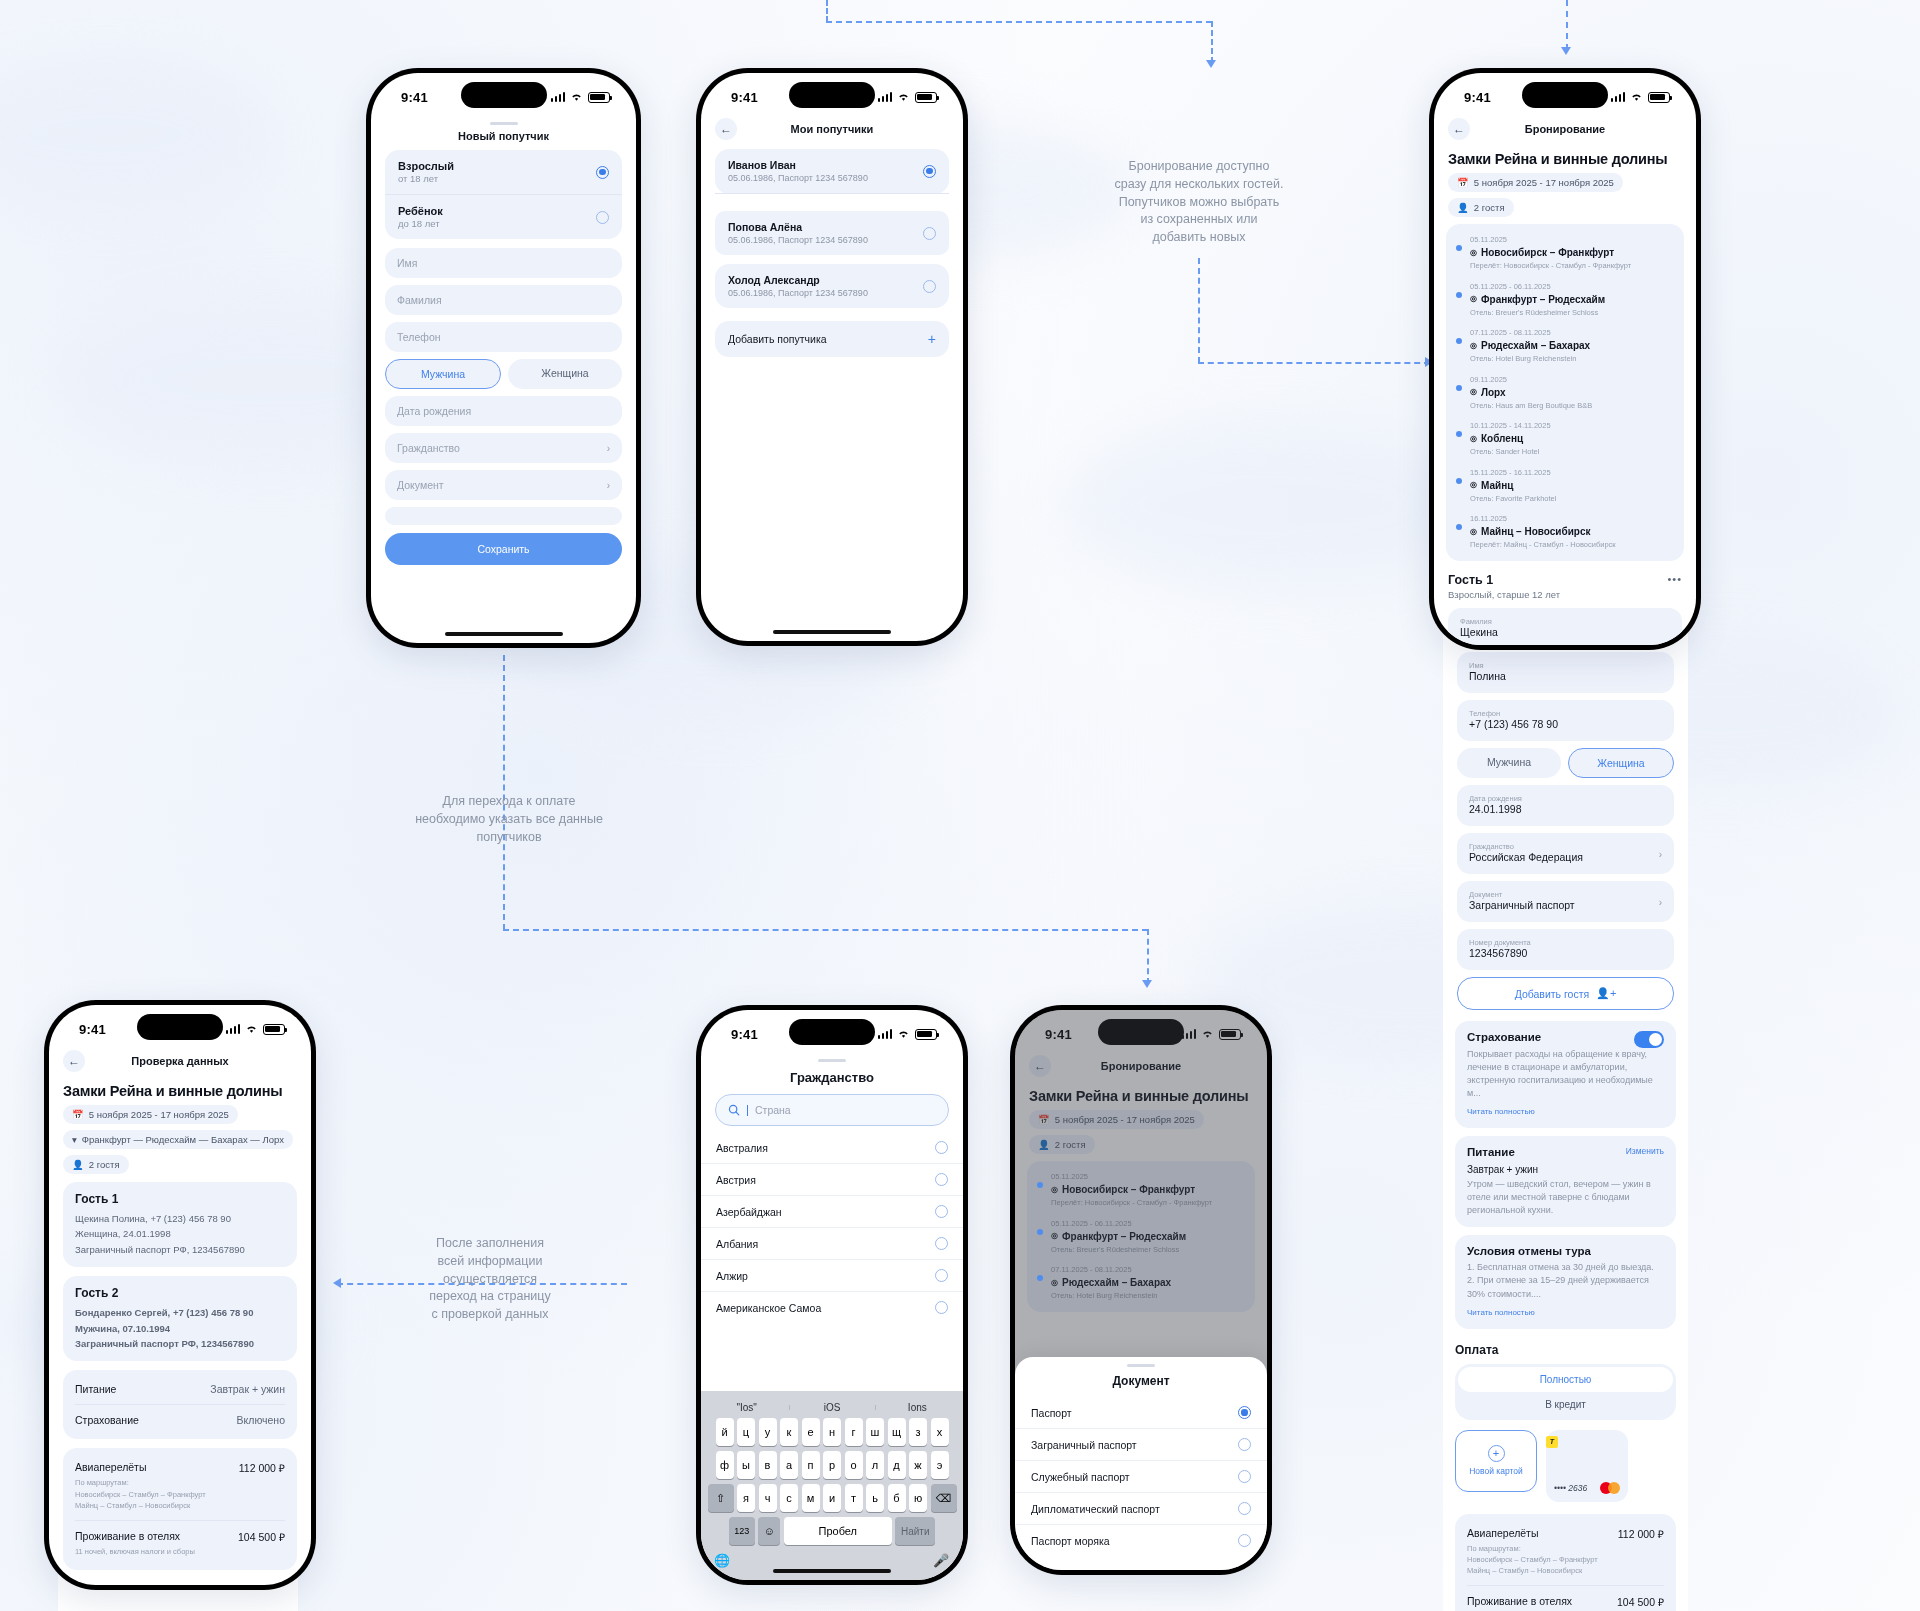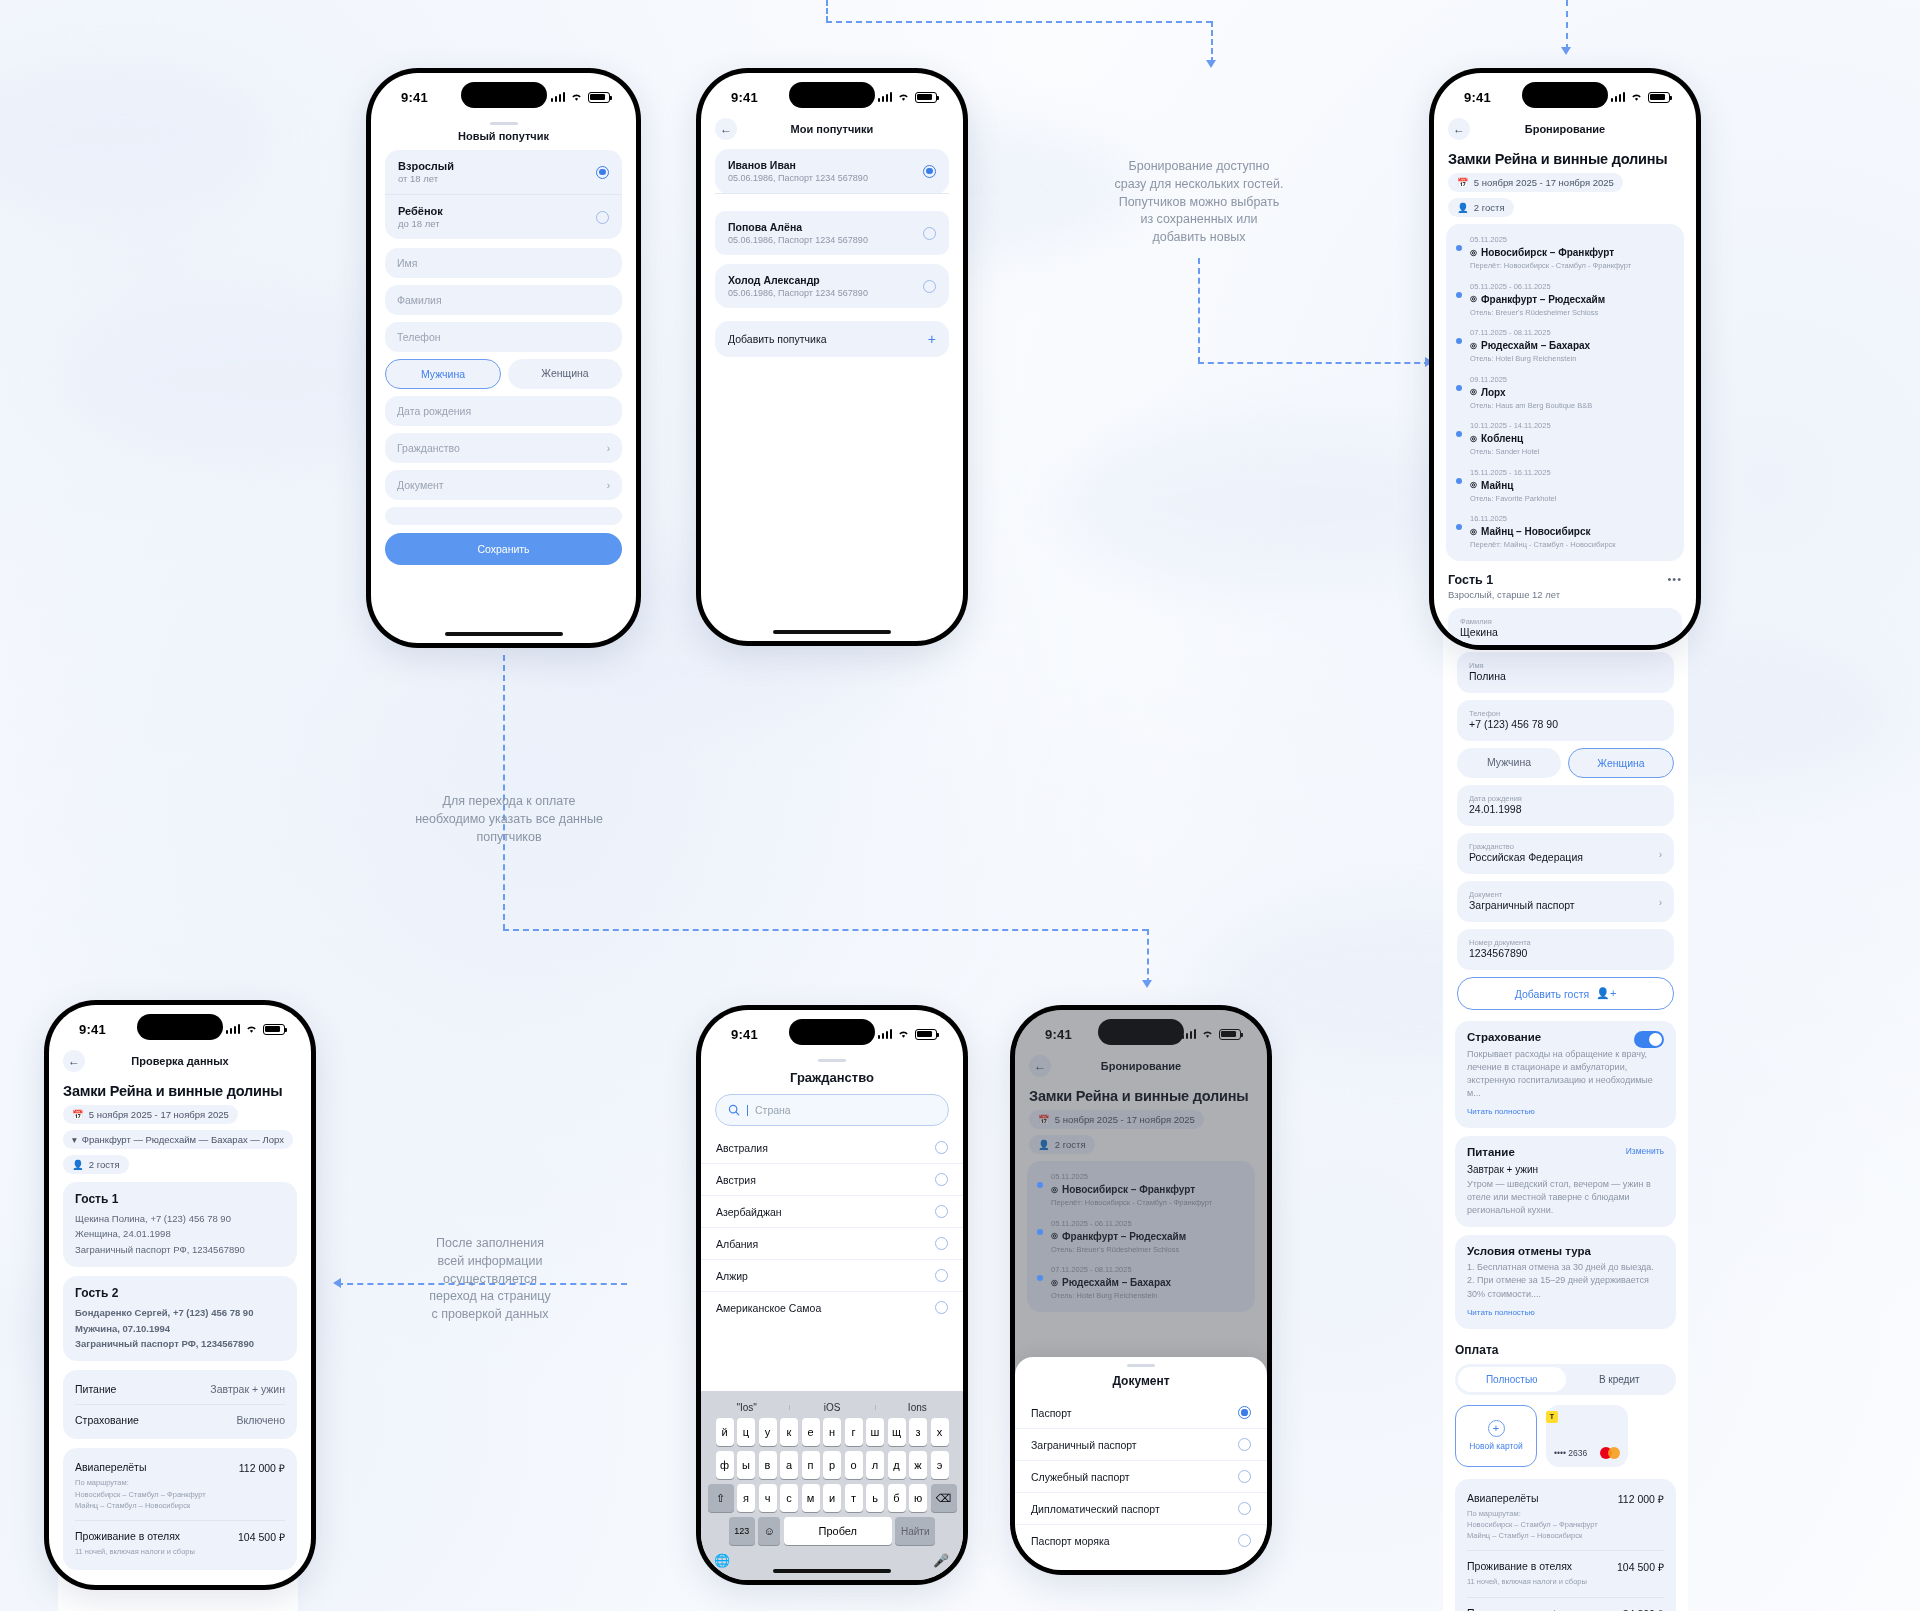--- a/index.html
+++ b/index.html
@@ -412,31 +412,31 @@
 
   <div class="card">
     <h3>Условия отмены тура</h3>
     <p style="margin-top:3px;">1. Бесплатная отмена за 30 дней до выезда.</p>
     <p>2. При отмене за 15–29 дней удерживается 30% стоимости....</p>
     <span class="link">Читать полностью</span>
   </div>
 
   <div style="font-size:12px;font-weight:bold;color:#10151f;padding:6px 12px 7px;">Оплата</div>
 
-  <div style="display:flex;background:#eef2fb;border-radius:16px;margin:0 12px 10px;padding:3px;">
+  <div style="display:flex;background:#eef2fb;border-radius:16px;margin:0 12px 10px;padding:3px;flex-direction:column;">
     <div style="flex:1;text-align:center;padding:7px 0;font-size:10px;color:#4281ea;background:#fff;border-radius:14px;">Полностью</div>
     <div style="flex:1;text-align:center;padding:7px 0;font-size:10px;color:#4a5568;">В кредит</div>
   </div>
 
   <div style="display:flex;gap:9px;margin:0 12px 12px;">
     <div style="width:82px;height:62px;border:1.4px solid #6d9cf0;border-radius:13px;display:flex;flex-direction:column;align-items:center;justify-content:center;gap:4px;">
       <span style="width:17px;height:17px;border:1.3px solid #6d9cf0;border-radius:50%;display:flex;align-items:center;justify-content:center;color:#4281ea;font-size:11px;line-height:1;">+</span>
       <span style="font-size:8.5px;color:#4281ea;">Новой картой</span>
     </div>
-    <div style="width:82px;height:62px;background:#eef2fb;border-radius:13px;padding:0;position:relative;">
+    <div style="width:82px;height:72px;background:#eef2fb;border-radius:13px;padding:0;position:relative;font-style:italic;">
       <span style="display:inline-block;width:12px;height:12px;background:#ffdd2d;border-radius:2px;color:#222;font-size:7px;text-align:center;line-height:12px;font-weight:bold;">T</span>
       <div style="position:absolute;left:8px;bottom:9px;font-size:8.5px;color:#3a4252;">•••• 2636</div>
       <div style="position:absolute;right:8px;bottom:8px;width:20px;height:12px;">
         <span style="position:absolute;left:0;top:0;width:12px;height:12px;border-radius:50%;background:#eb001b;"></span>
         <span style="position:absolute;right:0;top:0;width:12px;height:12px;border-radius:50%;background:#f79e1b;opacity:.9;"></span>
       </div>
     </div>
   </div>
 
   <div class="pricecard">

